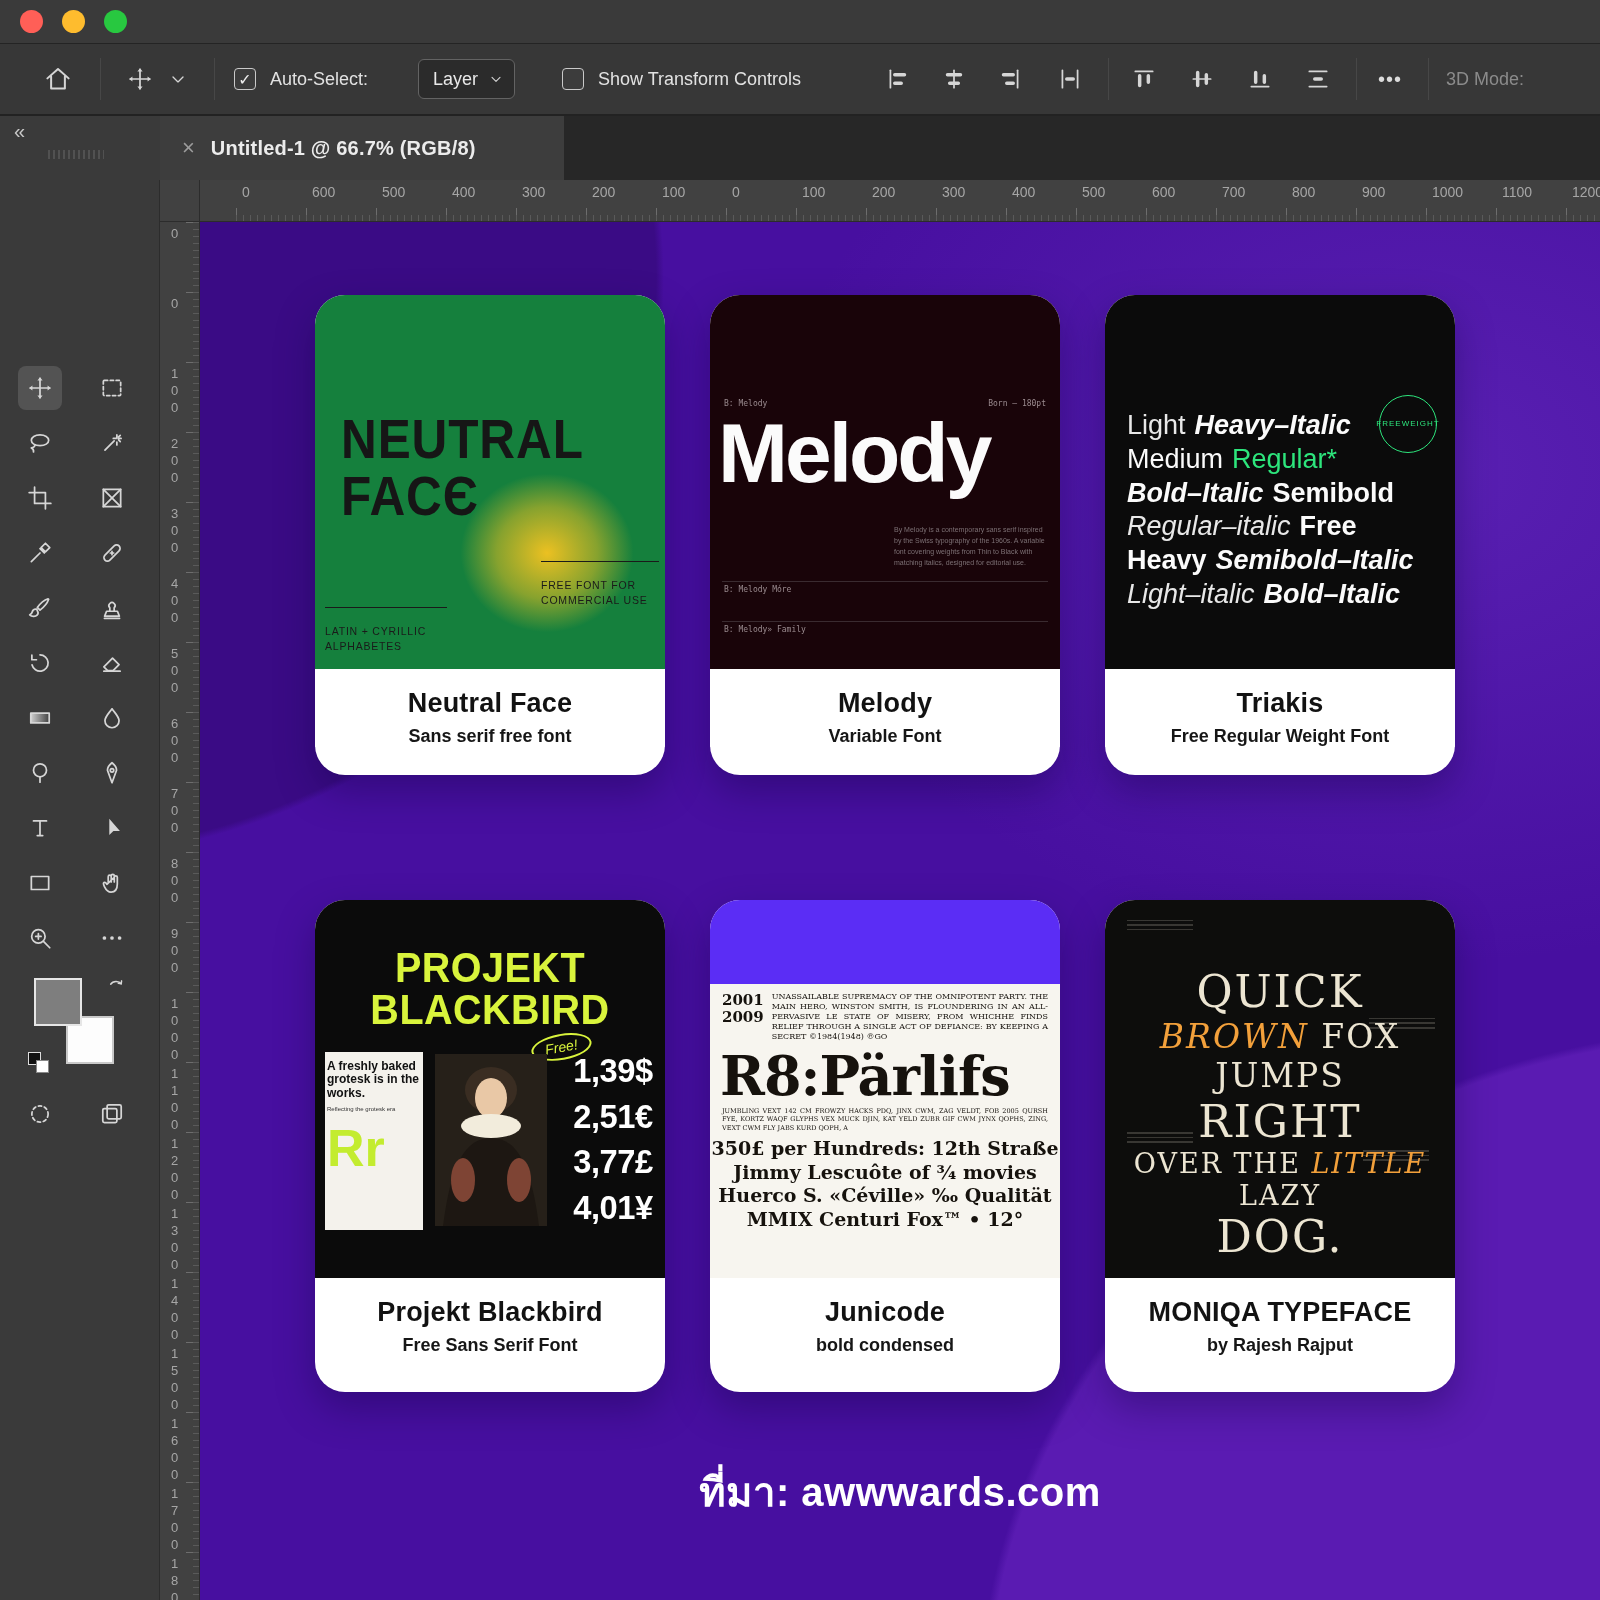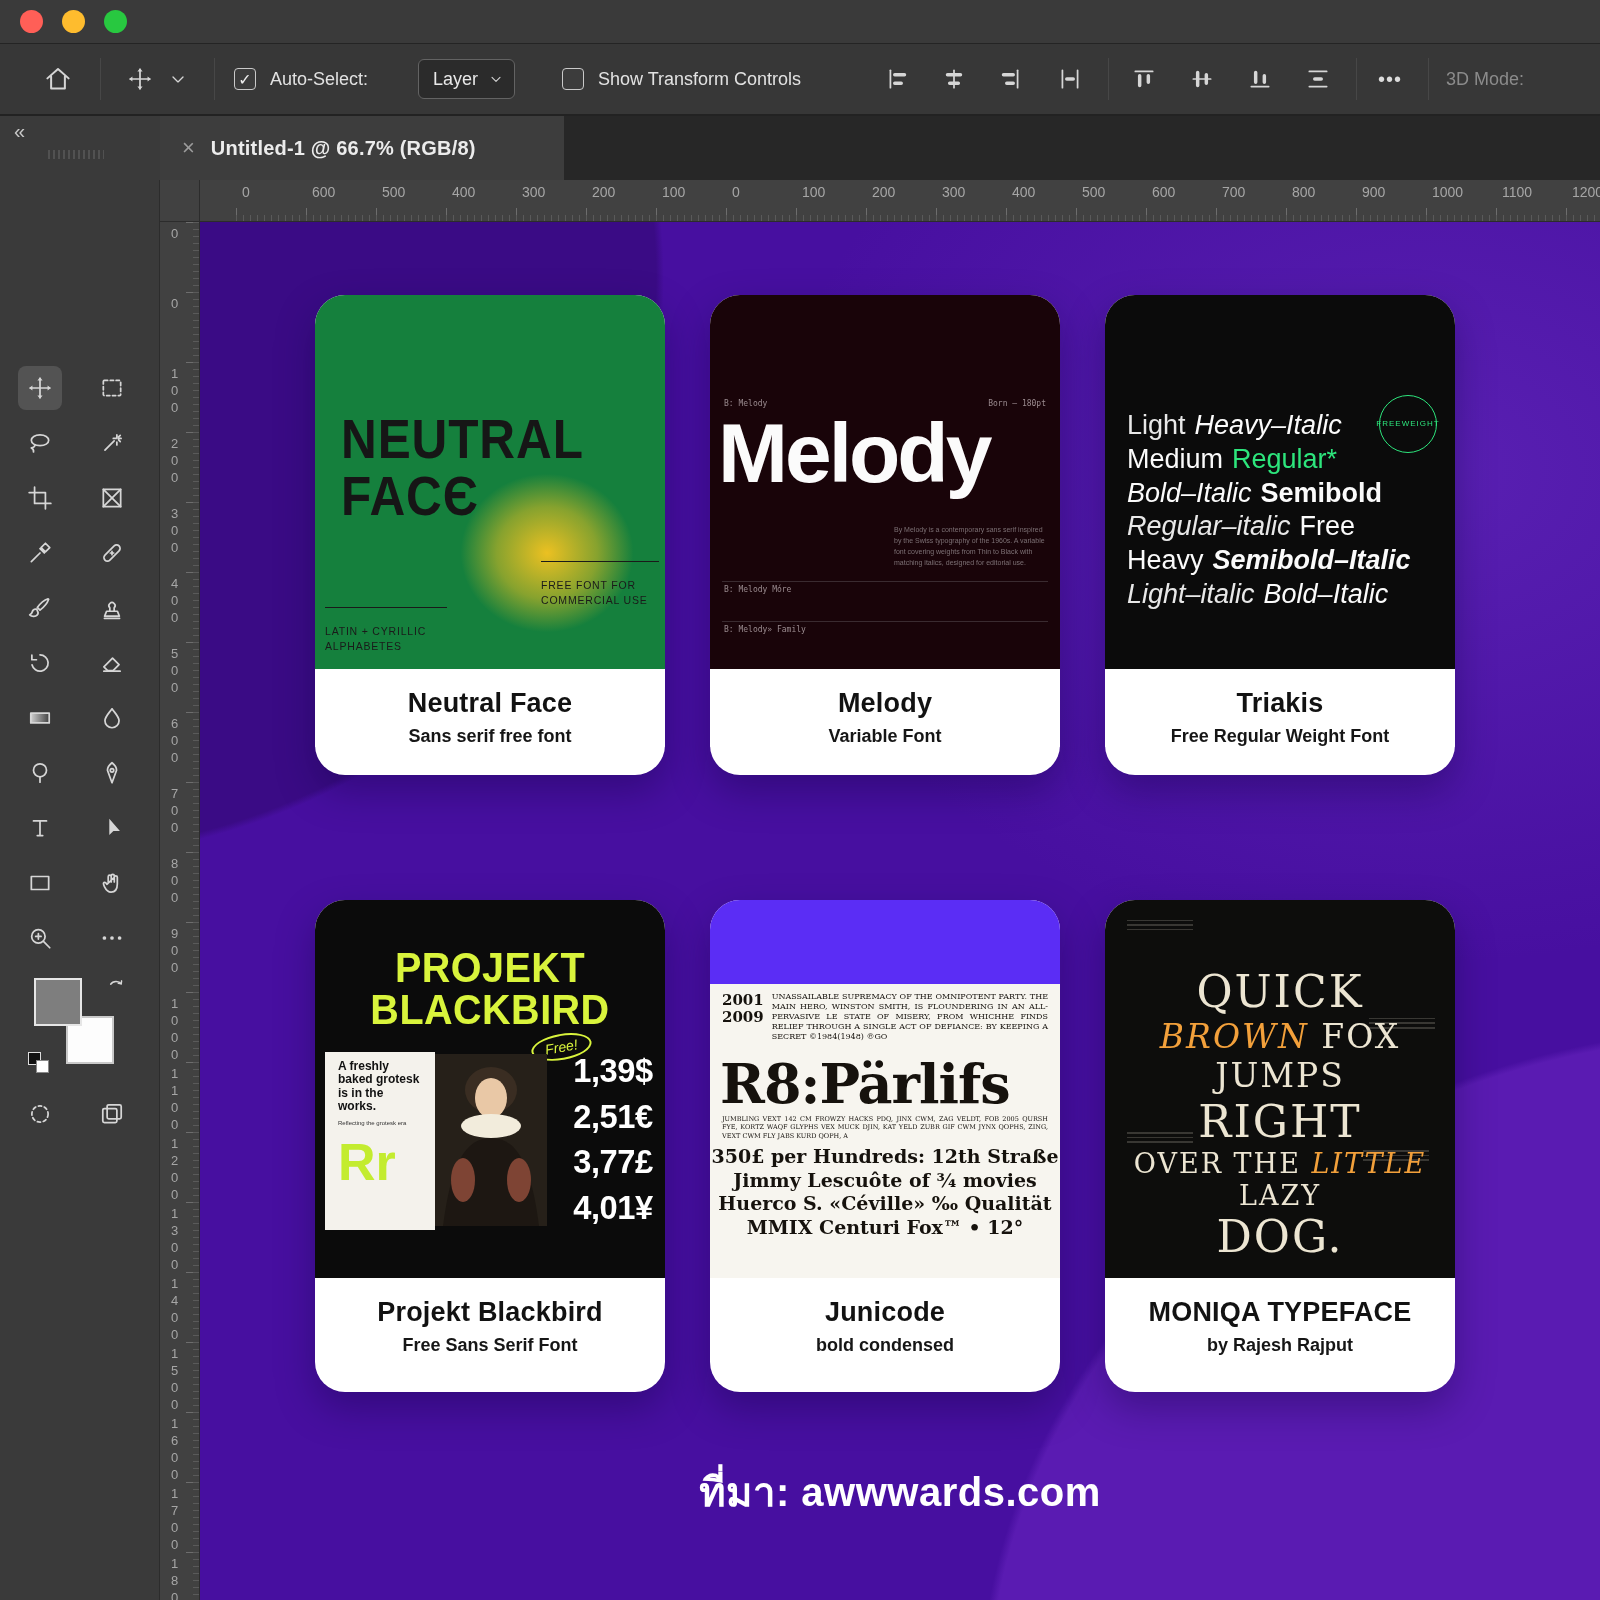--- a/index.html
+++ b/index.html
@@ -101,45 +101,45 @@
   .md .para{position:absolute;right:14px;top:230px;width:152px;font-size:7px;line-height:1.55;color:#7c7074;text-align:left}
   .md .rule{position:absolute;left:12px;right:12px;height:1px;background:#3a2b30}
   .md .r1{top:286px}.md .r2{top:326px}
 
   
   .tk-art{background:#0b0b0b}
   .tk-lines{position:absolute;left:22px;top:114px;font-size:27px;line-height:1.25;color:#fbfbfb;white-space:nowrap}
   .tk-lines span{display:inline}
   .tk-lines .gap{margin-right:9px}
   .wLight{font-weight:400;opacity:.92}
-  .wHeavy{font-weight:400}
+  .wHeavy{font-weight:700}
   .wSemi{font-weight:700}
   .it{font-style:italic}
   .green{color:#2de57c}
   .tk-badge{position:absolute;right:18px;top:100px;width:58px;height:58px;border:1.5px solid #2de57c;border-radius:50%;
     display:flex;flex-direction:row;align-items:center;justify-content:center;color:#2de57c;font-size:8px;letter-spacing:1px;line-height:1.4}
 
   
   .pb{background:#0b0b0b}
   .pb .head{position:absolute;left:0;right:0;top:46px;text-align:center;font-size:43px;font-weight:800;color:#d9f43c;line-height:.98;letter-spacing:.5px;transform:scaleX(.92)}
   .pb .free{position:absolute;left:216px;top:134px;border:2px solid #d9f43c;border-radius:50%;padding:3px 12px;color:#d9f43c;font-size:14px;font-style:italic;transform:rotate(-10deg)}
-  .pb .wbox{position:absolute;left:10px;top:152px;width:110px;height:178px;background:#f4f2ec;padding:8px 13px;color:#111}
+  .pb .wbox{position:absolute;left:10px;top:152px;width:98px;height:178px;background:#f4f2ec;padding:8px 2px;color:#111}
   .pb .wbox .t{font-size:12px;font-weight:700;line-height:1.12}
   .pb .wbox .s{font-size:6px;margin-top:6px;color:#333}
   .pb .wbox .rr{font-size:52px;font-weight:800;color:#c3ec2f;line-height:1;margin-top:10px}
   .pb .photo{position:absolute;left:120px;top:154px;width:112px;height:172px}
   .pb .prices{position:absolute;right:12px;top:148px;text-align:right;font-size:34px;font-weight:800;color:#fff;line-height:1.34;letter-spacing:-.5px;transform:scaleX(.96);transform-origin:right top}
 
   
   .jc{background:#5b2df5}
   .jc .panel{position:absolute;left:0;right:0;top:84px;height:333px;background:#f7f5ef;color:#16120d;font-family:"DejaVu Serif","Liberation Serif",serif}
   .jc .hdr{display:flex;gap:8px;padding:8px 12px 0 12px}
   .jc .years{font-size:15px;font-weight:700;line-height:1.1}
   .jc .para{font-size:8px;line-height:1.25;text-align:justify;flex:1}
-  .jc .big{font-size:54px;font-weight:600;letter-spacing:-1px;padding-left:10px;margin-top:14px;line-height:1.05}
+  .jc .big{font-size:54px;font-weight:600;letter-spacing:-1px;padding-left:10px;margin-top:6px;line-height:1.05}
   .jc .tiny{font-size:6.5px;line-height:1.3;text-align:justify;padding:2px 12px 0 12px}
   .jc .slines{text-align:center;font-size:19px;font-weight:600;line-height:1.24;margin-top:5px}
 
   
   .mq{background:#0d0d0c;font-family:"DejaVu Serif","Liberation Serif",serif}
   .mq .block{position:absolute;left:0;right:0;top:66px;text-align:center;color:#ece5d2;line-height:1.18;letter-spacing:2px}
   .mq .l1,.mq .l3,.mq .l5{font-size:44px}
   .mq .l2{font-size:33px}.mq .l4{font-size:27px}
   .mq .orange{color:#f2a03b;font-style:italic}
   .mq .bars{position:absolute;width:66px;height:13px;opacity:.35;

